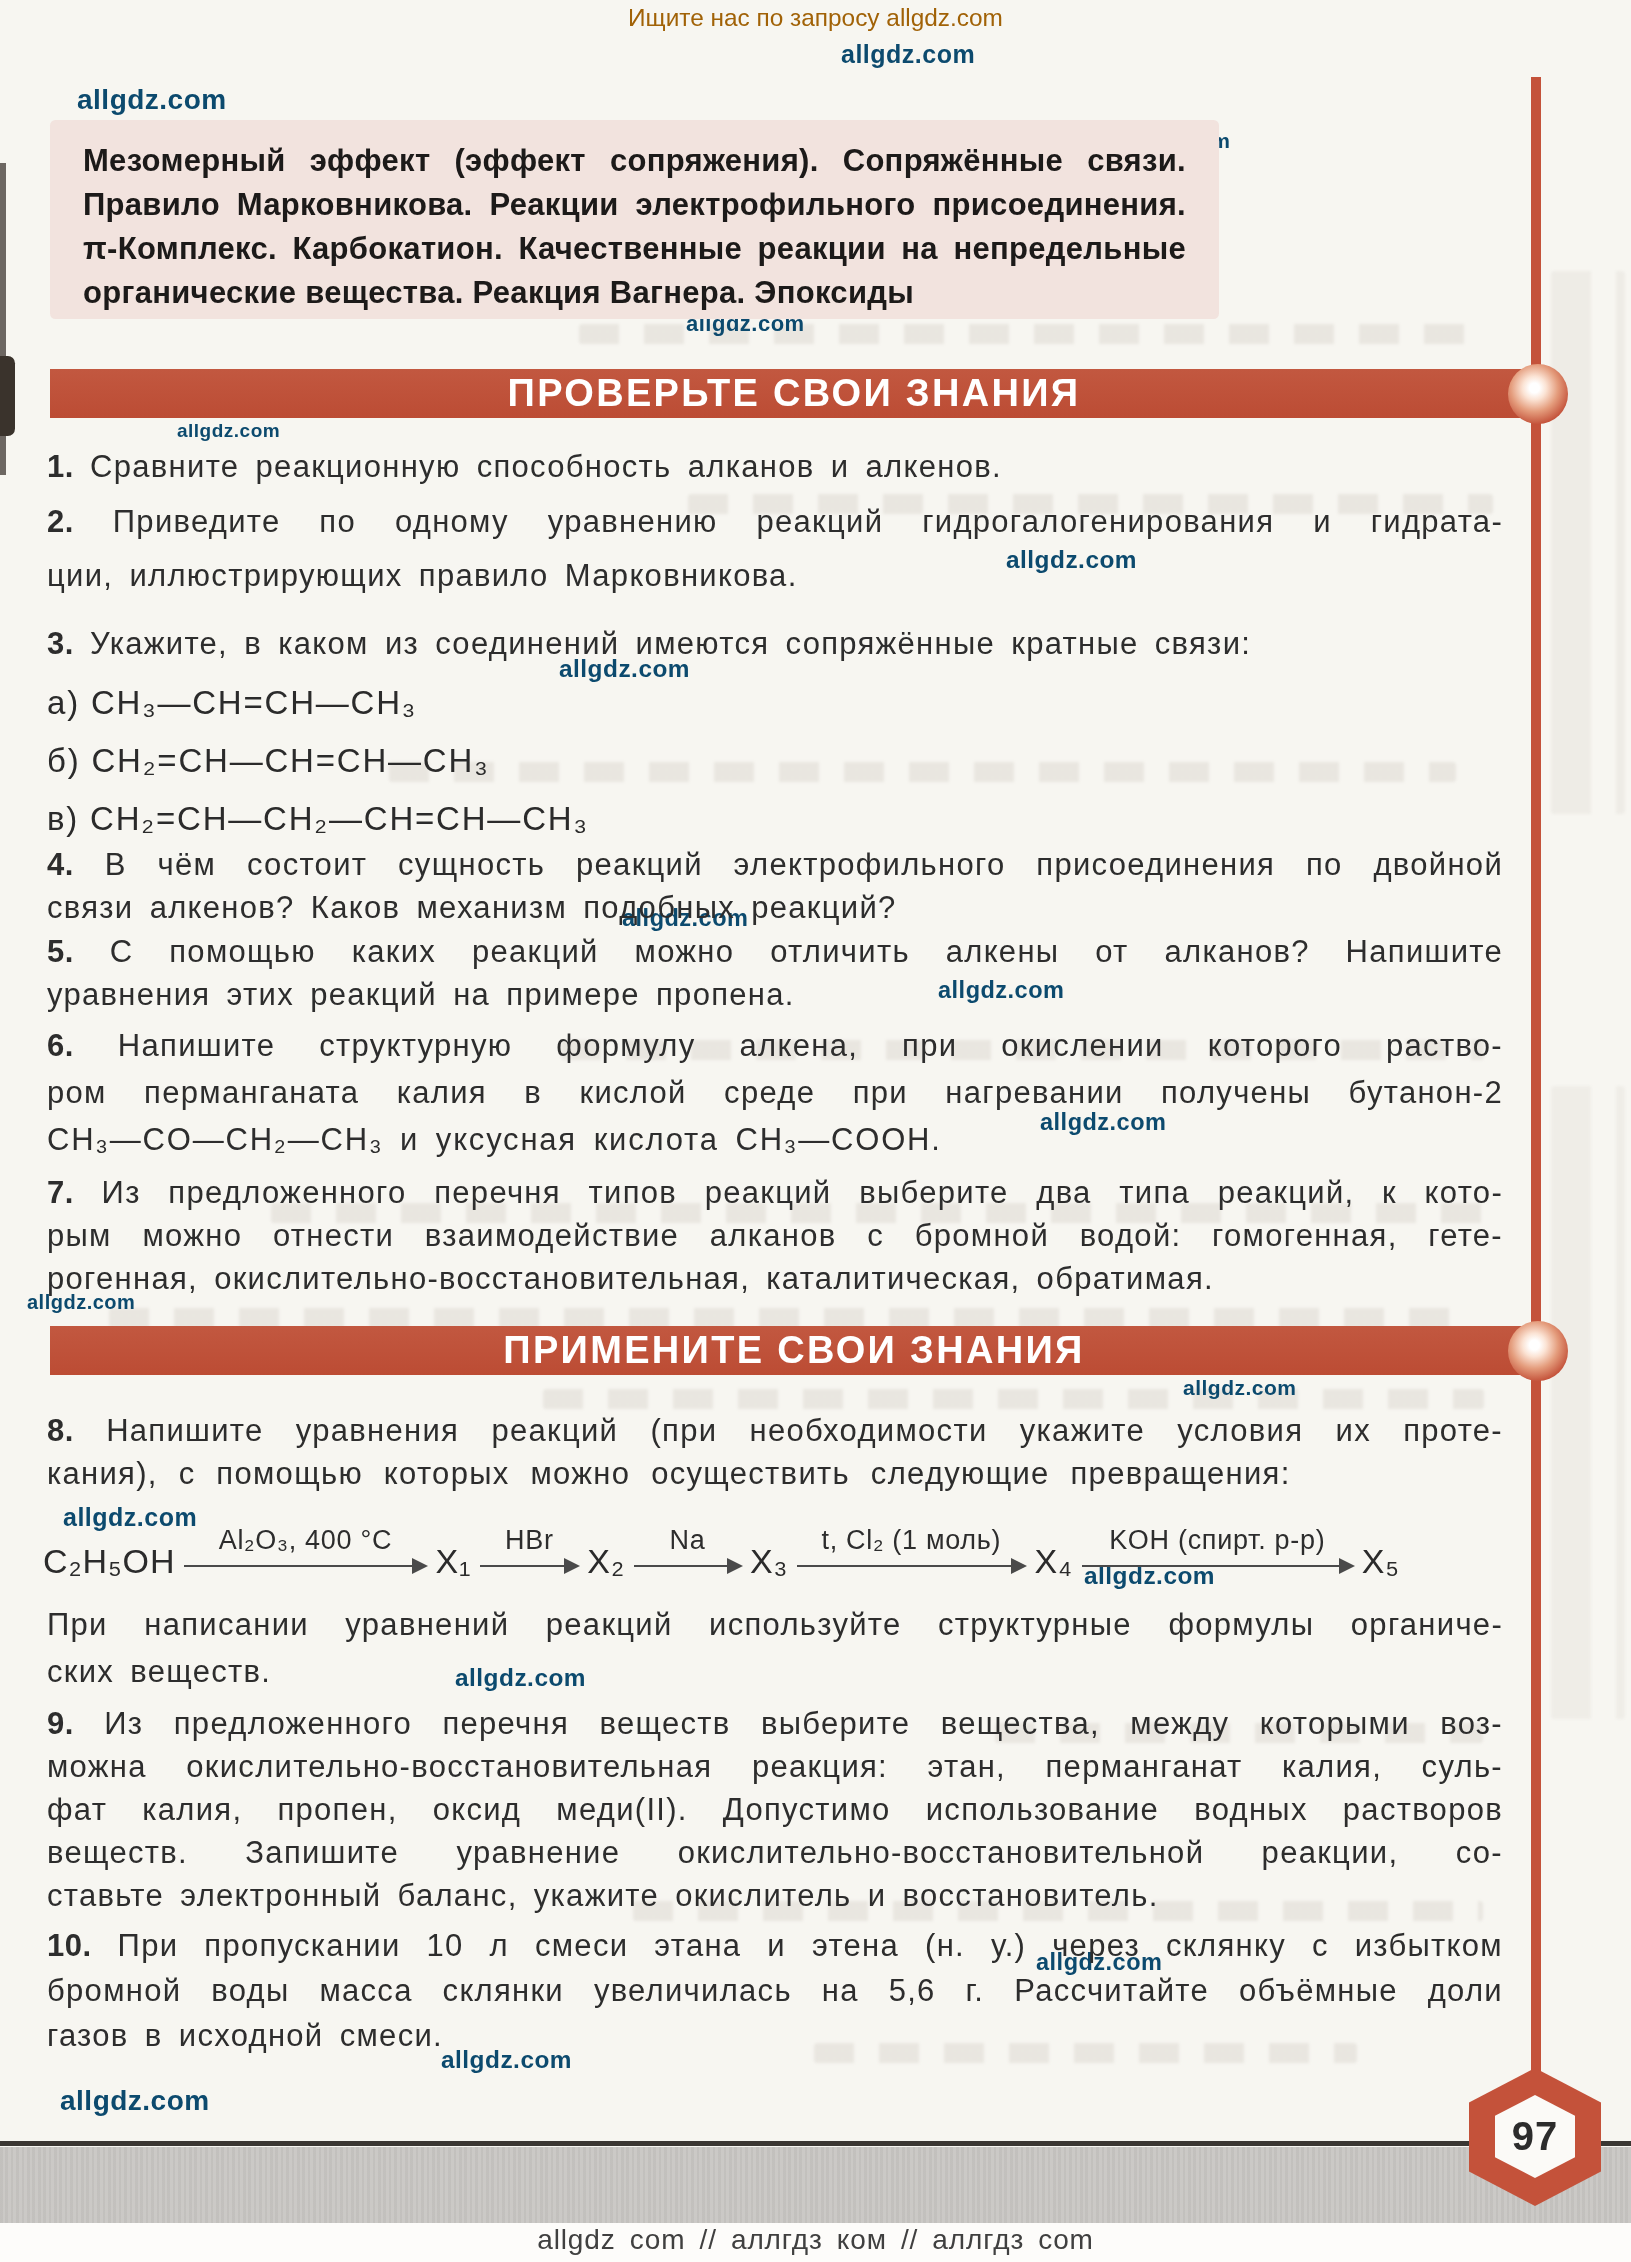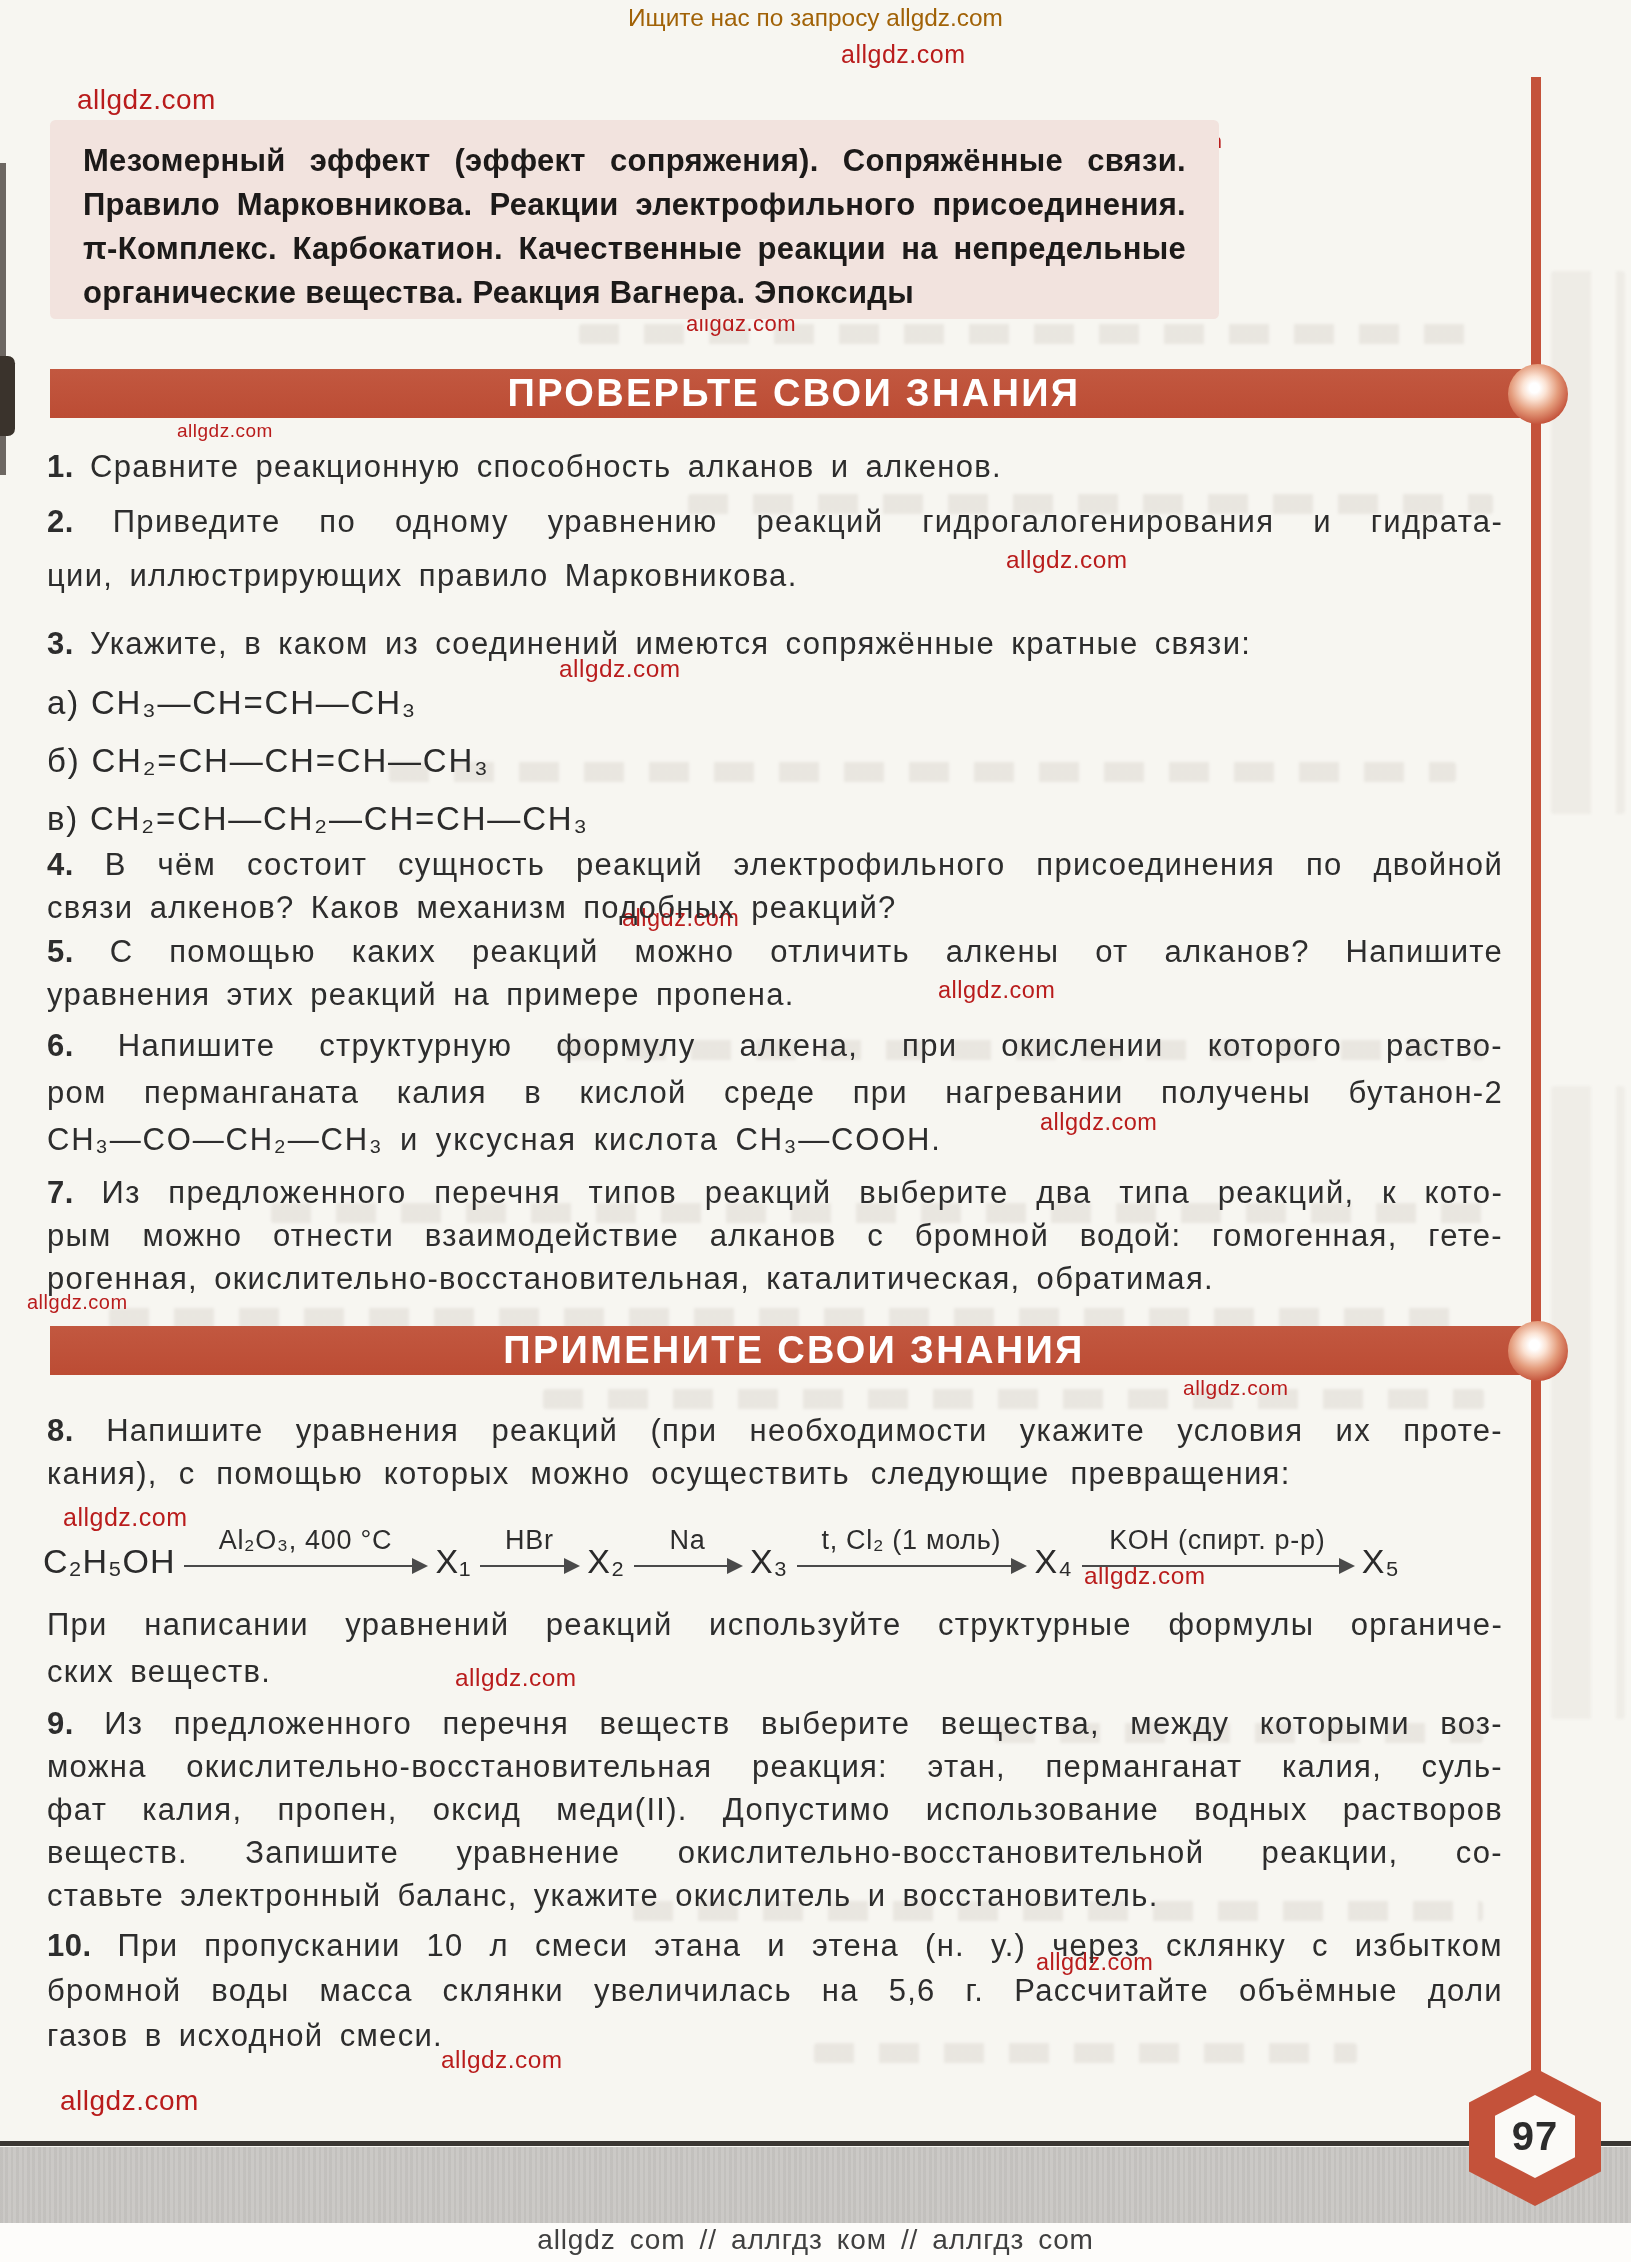--- a/index.html
+++ b/index.html
@@ -7,22 +7,22 @@
     position:relative;
     width:1631px;height:2262px;
     background:#f7f6f1;
     overflow:hidden;
     font-family:"Liberation Sans","DejaVu Sans",sans-serif;
     color:#2d2d2d;
   }
   
   .wm{
     position:absolute;
-    color:#b91c1c;
-    font-weight:400;
+    color:#0c4a6e;
+    font-weight:700;
     letter-spacing:0.5px;
     white-space:nowrap;
   }
   .promo{
     position:absolute;
     top:3.6px;left:0;width:100%;
     text-align:center;
     color:#a16207;
     font-size:24.4px;
     font-weight:500;

